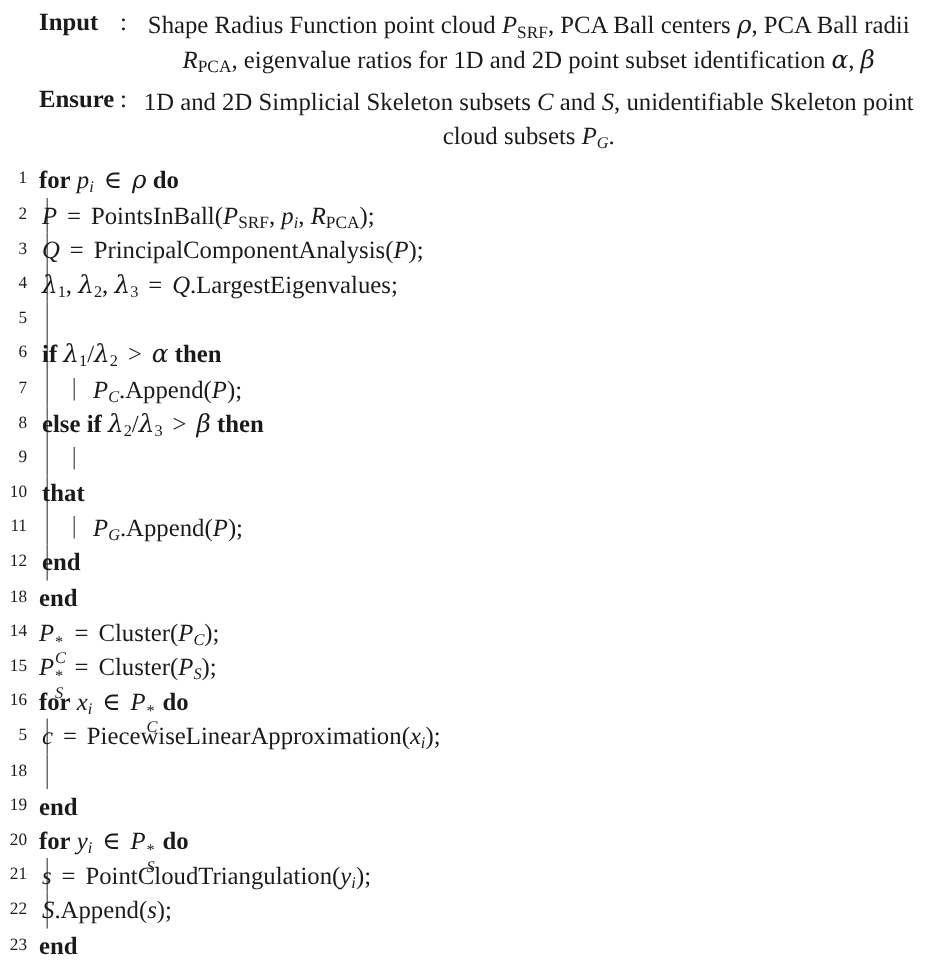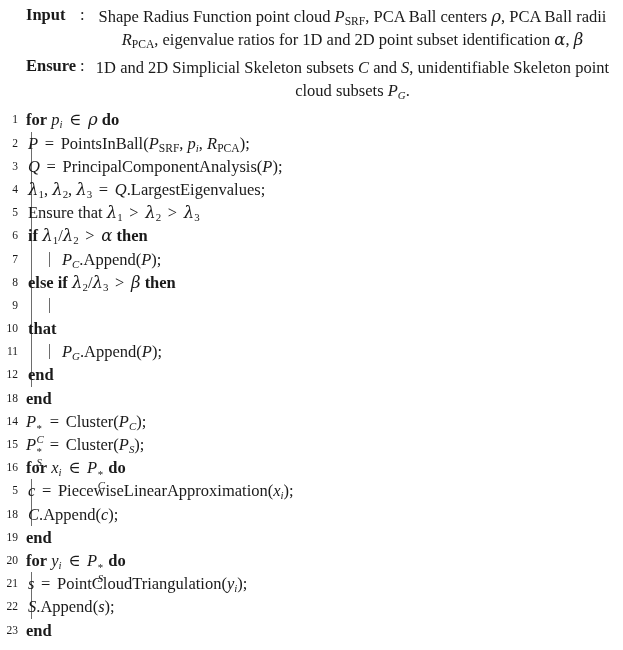--- a/index.html
+++ b/index.html
@@ -174,21 +174,20 @@
 
     <div class="line ind1">
       <span class="lnum">4</span>
       <span class="rule1"></span>
       <span class="code"><span class="gr">λ</span><sub>1</sub>, <span class="gr">λ</span><sub>2</sub>, <span class="gr">λ</span><sub>3</sub> <span class="mr op">=</span> <span class="mi">Q</span><span class="mr">.LargestEigenvalues</span>;</span>
     </div>
 
     <div class="line ind1">
       <span class="lnum">5</span>
       <span class="rule1"></span>
-      <span class="code"><span class="mr">Ensure that</span> <span class="gr">λ</span><sub>1</sub> <span class="mr op">&gt;</span> <span class="gr">λ</span><sub>2</sub> <span class="mr op">&gt;</span> <span class="gr">λ</span><sub>3</sub></span>
     </div>
 
     <div class="line ind1">
       <span class="lnum">6</span>
       <span class="rule1"></span>
       <span class="code"><span class="kw">if</span> <span class="gr">λ</span><sub>1</sub>/<span class="gr">λ</span><sub>2</sub> <span class="mr op">&gt;</span> <span class="gr">α</span> <span class="kw">then</span></span>
     </div>
 
     <div class="line ind2">
       <span class="lnum">7</span>
@@ -250,21 +249,20 @@
 
     <div class="line ind1">
       <span class="lnum">5</span>
       <span class="rule1"></span>
       <span class="code"><span class="mi">c</span> <span class="mr op">=</span> <span class="mr">PiecewiseLinearApproximation</span>(<span class="mi">x</span><sub class="it">i</sub>);</span>
     </div>
 
     <div class="line ind1">
       <span class="lnum">18</span>
       <span class="rule1"></span>
-      <span class="code"><span class="mi">C</span><span class="mr">.Append</span>(<span class="mi">c</span>);</span>
     </div>
 
     <div class="line ind0">
       <span class="lnum">19</span>
       <span class="code"><span class="kw">end</span></span>
     </div>
 
     <div class="line ind0">
       <span class="lnum">20</span>
       <span class="code"><span class="kw">for</span> <span class="mi">y</span><sub class="it">i</sub> <span class="mr op">∈</span> <span class="mi">P</span><span class="stk"><span class="up">*</span><span class="dn">S</span></span><span class="stkpad"></span> <span class="kw">do</span></span>

